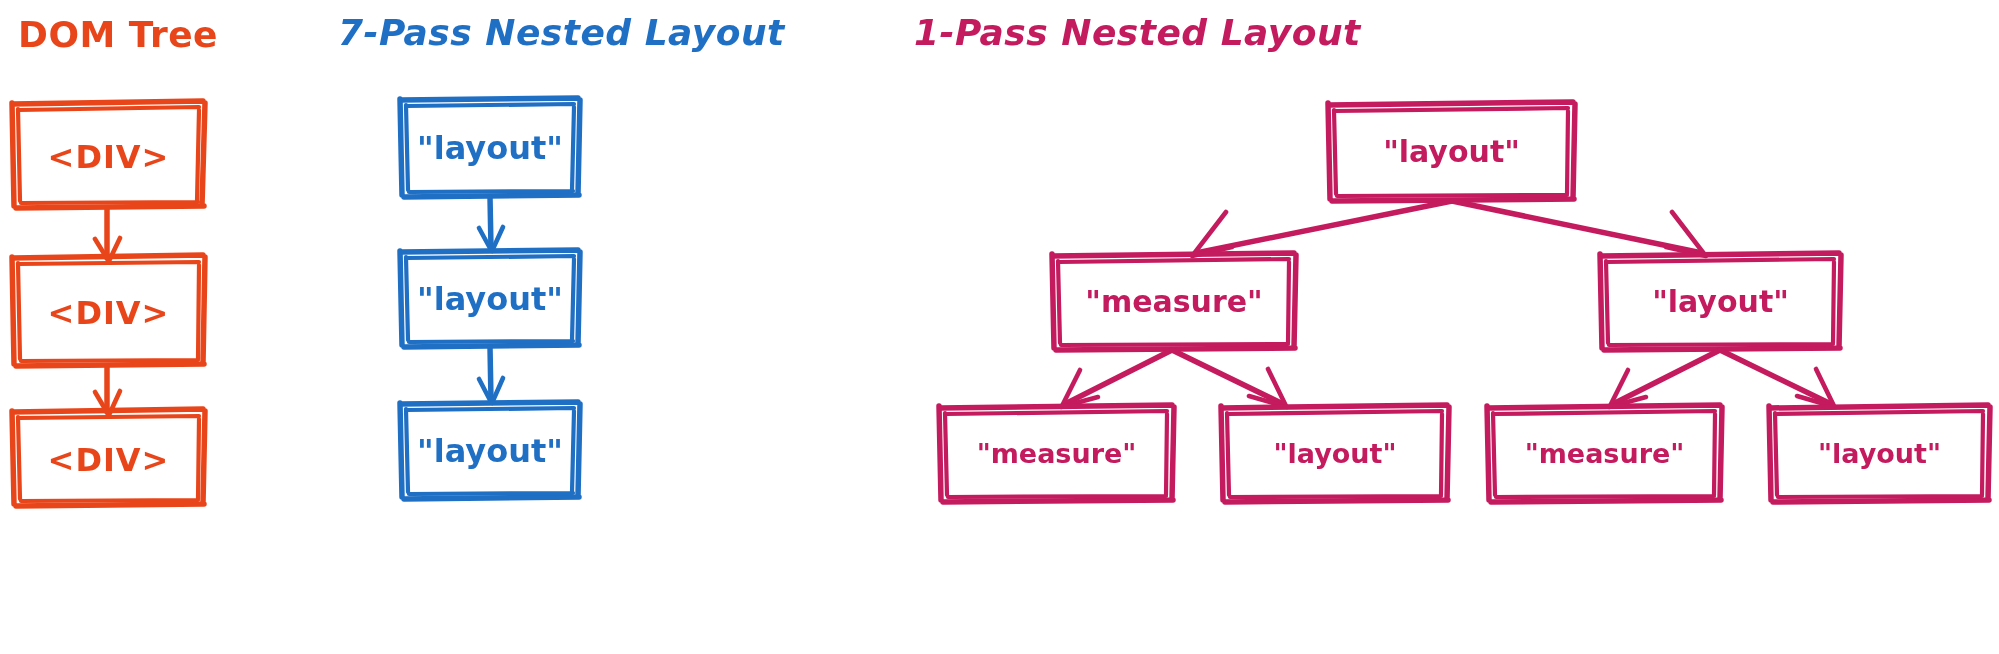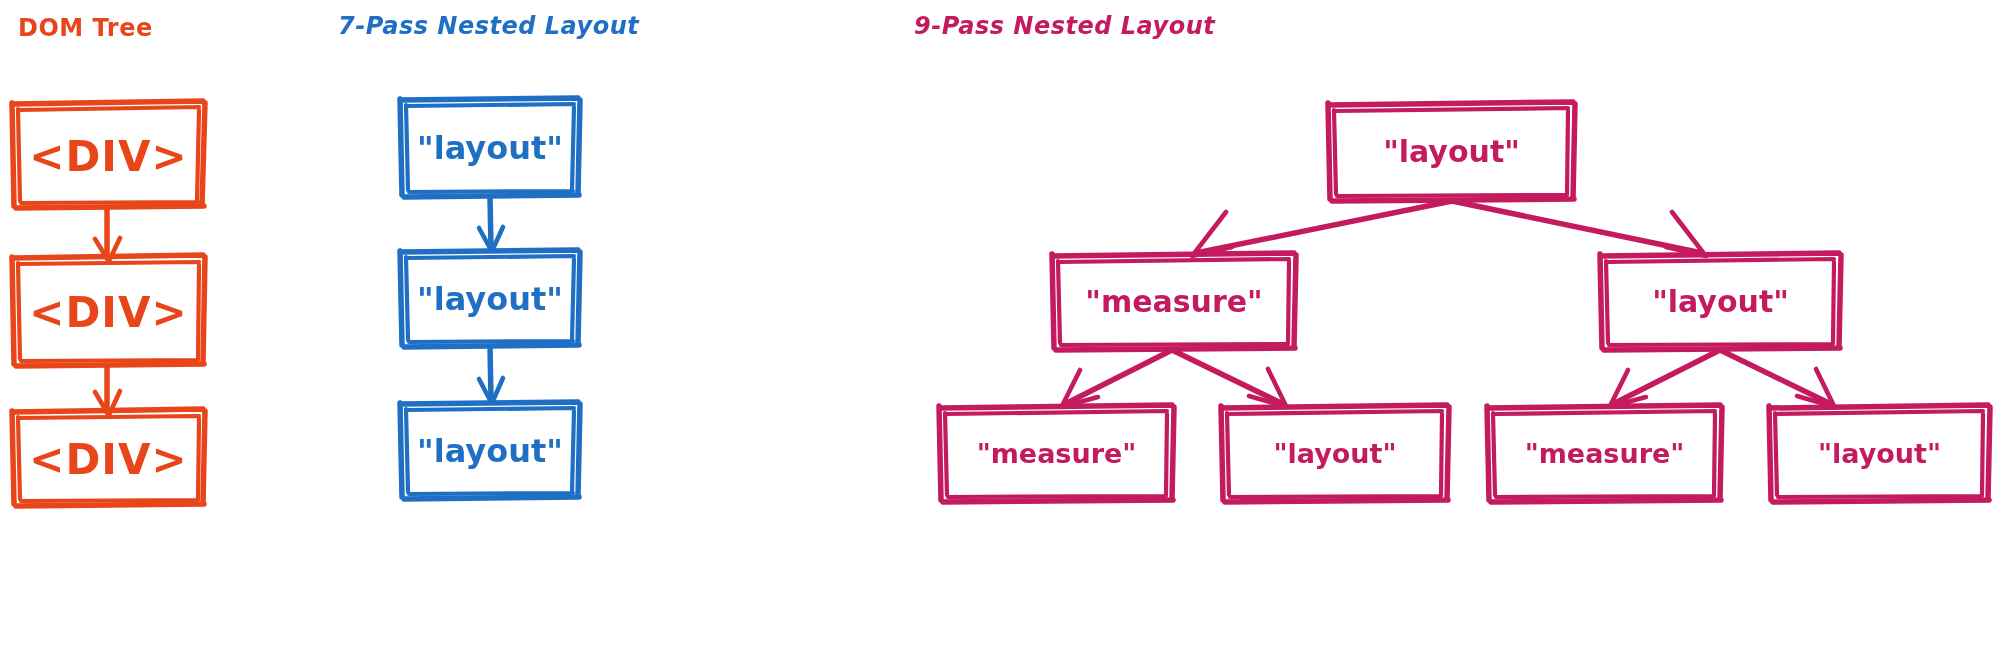--- a/index.html
+++ b/index.html
@@ -21,21 +21,21 @@
     width: 1999px;
     height: 654px;
   }
 
   
   .col-title {
     position: absolute;
     white-space: nowrap;
     font-family: "DejaVu Sans", sans-serif;
     font-weight: 700;
-    font-size: 24px;
+    font-size: 36px;
     letter-spacing: 0.5px;
     user-select: none;
   }
   .title-dom    { left: 18px;   top: 14px;  color: #E8461A; }
   .title-onepass{ left: 338px;  top: 12px;  color: #1F6FC4; font-style: italic; }
   .title-twopass{ left: 914px;  top: 12px;  color: #C41A5E; font-style: italic; }
 
   
   .node {
     position: absolute;
@@ -50,21 +50,21 @@
     white-space: nowrap;
     user-select: none;
     line-height: 1;
   }
 
   
   .node.orange { }
   .node.orange .node-label {
     color: #E8461A;
     font-weight: 700;
-    font-size: 42px;
+    font-size: 32px;
     letter-spacing: 1px;
     transform: translateY(2px);
   }
 
   
   .node.blue .node-label {
     color: #1F6FC4;
     font-weight: 700;
     font-size: 32px;
     letter-spacing: 0px;
@@ -194,21 +194,21 @@
     <path class="stk p w4" d="M1494,414 L1715,411 M1715,414 L1714,495 M1714,496 L1496,497 M1495,495 L1493,413"></path>
   </g>
   <g>
     <path class="stk p w5" d="M1770,408 L1988,405 M1990,407 L1988,499 M1989,500 L1773,502 M1771,500 L1769,406"></path>
     <path class="stk p w4" d="M1776,414 L1983,411 M1983,414 L1982,495 M1982,496 L1778,497 M1777,495 L1775,413"></path>
   </g>
 </svg>
 
 <div class="col-title title-dom">DOM Tree</div>
 <div class="col-title title-onepass">7-Pass Nested Layout</div>
-<div class="col-title title-twopass">9-Pass Nested Layout</div>
+<div class="col-title title-twopass">1-Pass Nested Layout</div>
 
 <div class="node orange" style="left:12px;  top:101px; width:193px; height:107px;">
   <span class="node-label">&lt;DIV&gt;</span>
 </div>
 <div class="node orange" style="left:12px;  top:255px; width:193px; height:111px;">
   <span class="node-label">&lt;DIV&gt;</span>
 </div>
 <div class="node orange" style="left:12px;  top:409px; width:193px; height:97px;">
   <span class="node-label">&lt;DIV&gt;</span>
 </div>

